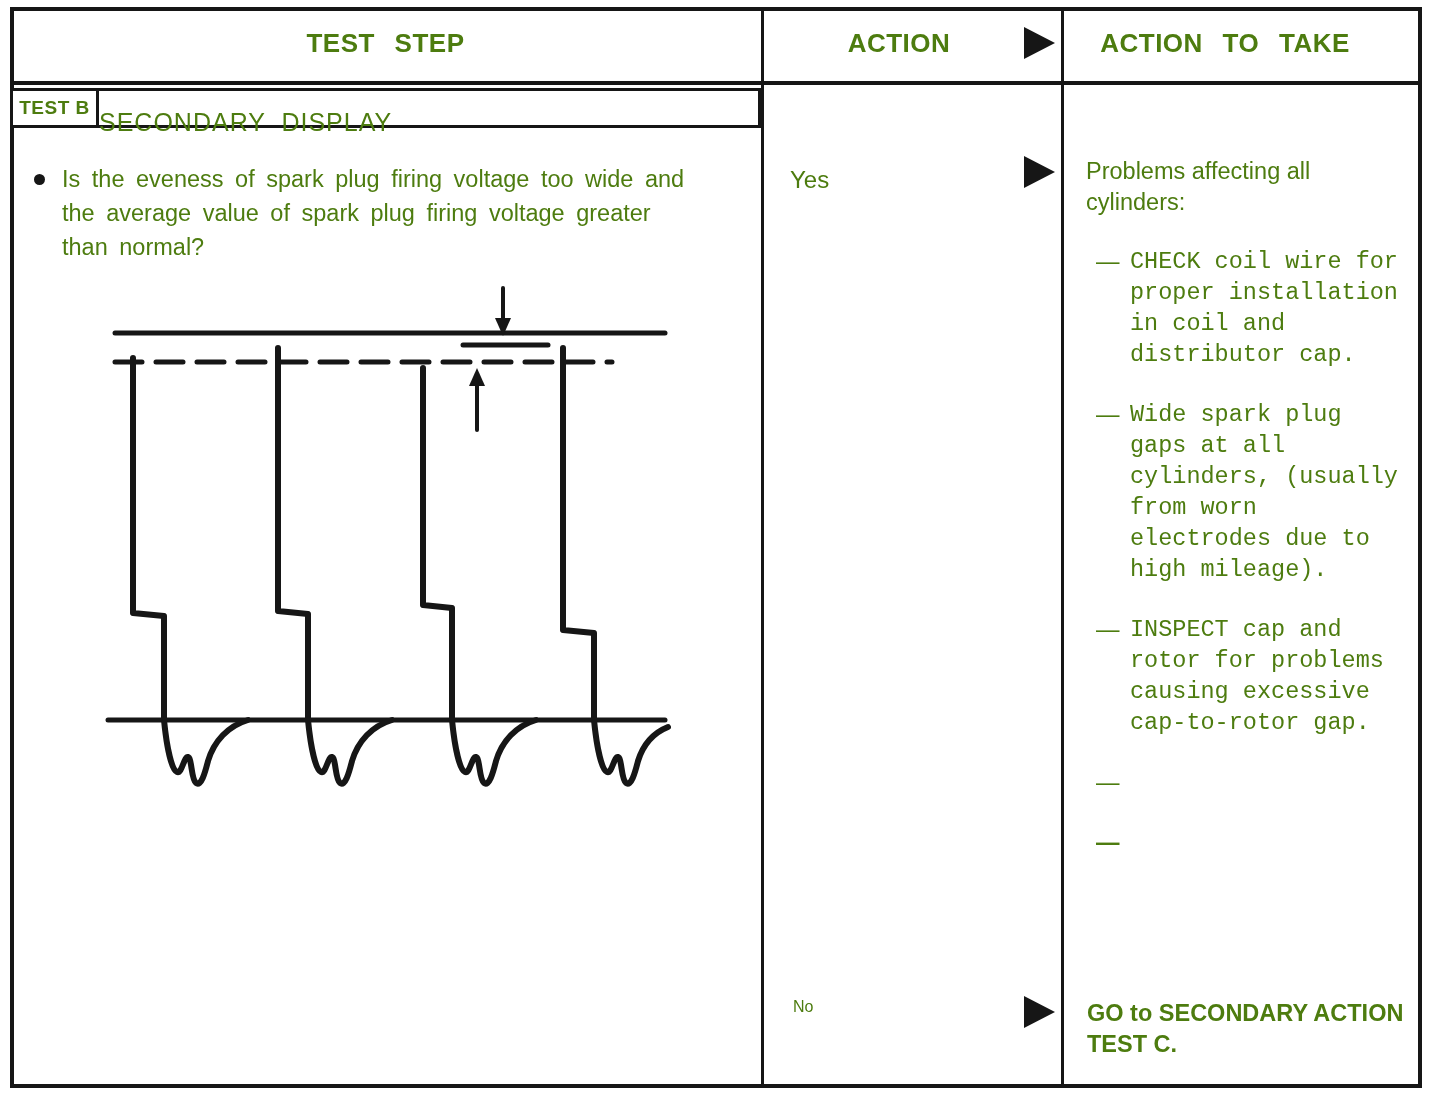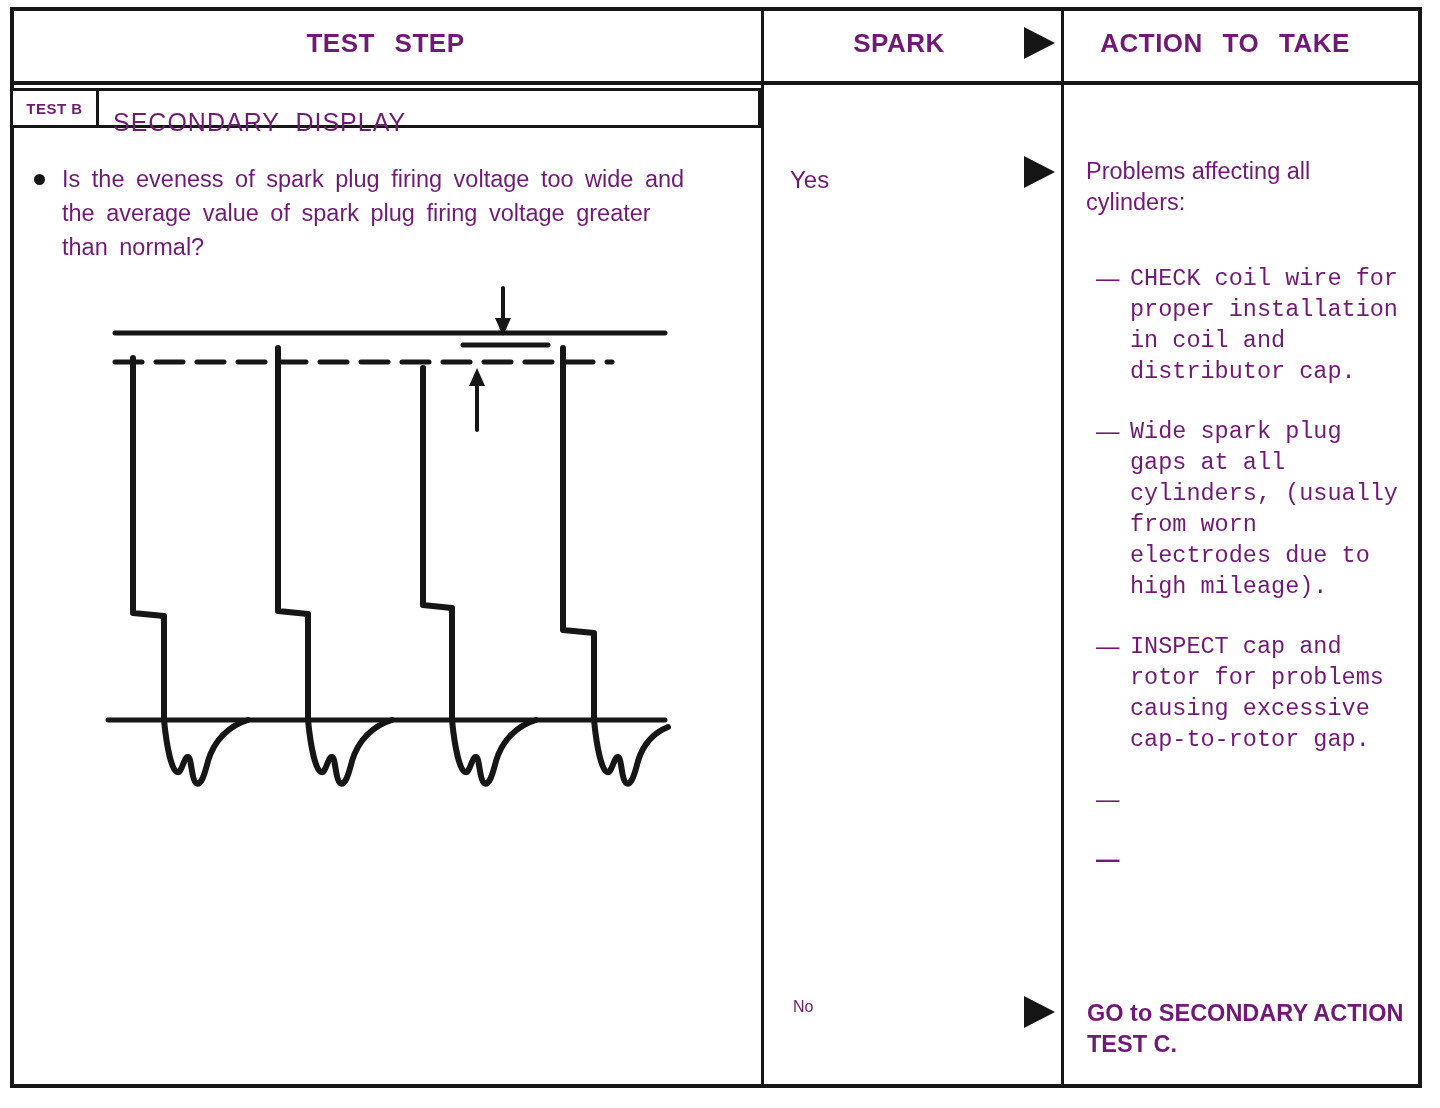--- a/index.html
+++ b/index.html
@@ -1,18 +1,18 @@
 <!DOCTYPE html>
 <html><head>
 <meta charset="utf-8">
 <style>
   html,body{margin:0;padding:0;background:#ffffff;}
   .page{
     position:relative;width:1440px;height:1108px;background:#ffffff;
-    font-family:"Liberation Sans","DejaVu Sans",sans-serif;color:#701a75;overflow:hidden;
+    font-family:"Liberation Sans","DejaVu Sans",sans-serif;color:#4d7c0f;overflow:hidden;
   }
   
   .outline{position:absolute;left:10px;top:7px;width:1412px;height:1081px;border:4px solid #161616;box-sizing:border-box;}
   .vline{position:absolute;top:7px;height:1081px;width:3px;background:#161616;}
   .v1{left:761px;}
   .v2{left:1061px;}
   .hline-header{position:absolute;left:10px;top:81px;width:1412px;height:4px;background:#161616;}
 
   
   .hdr{position:absolute;top:28px;font-weight:bold;font-size:26px;letter-spacing:.5px;word-spacing:12px;text-align:center;}
@@ -21,59 +21,59 @@
   .hdr-action{left:1046px;width:358px;}
 
   
   .tri{position:absolute;width:0;height:0;border-top:16px solid transparent;border-bottom:16px solid transparent;border-left:31px solid #161616;}
   .tri-header{left:1024px;top:27px;}
   .tri-yes{left:1024px;top:156px;}
   .tri-no{left:1024px;top:996px;}
 
   
   .testb-box{position:absolute;left:10px;top:88px;width:751px;height:40px;border:3px solid #161616;box-sizing:border-box;display:flex;align-items:stretch;background:#fff;}
-  .testb-label{width:86px;flex:none;border-right:3px solid #161616;display:flex;align-items:center;justify-content:center;font-weight:bold;font-size:15px;letter-spacing:.5px;box-sizing:border-box;}
-  .testb-title{display:flex;align-items:center;padding-left:14px;font-size:25px;letter-spacing:1px;word-spacing:8px;margin-top:28px;}
+  .testb-label{width:86px;flex:none;border-right:3px solid #161616;display:flex;align-items:center;justify-content:center;font-weight:bold;font-size:19px;letter-spacing:.5px;box-sizing:border-box;}
+  .testb-title{display:flex;align-items:center;padding-left:0;font-size:25px;letter-spacing:1px;word-spacing:8px;margin-top:28px;}
 
   
   .question{position:absolute;left:34px;top:162px;width:672px;display:flex;}
   .bullet-wrap{width:28px;flex:none;display:flex;justify-content:flex-start;}
   .bullet-dot{width:11px;height:11px;border-radius:50%;background:#161616;margin-top:12px;}
   .qtext{flex:1;font-size:23.5px;line-height:34px;word-spacing:5px;}
 
   
   .waveform{position:absolute;left:100px;top:278px;}
   .waveform line,.waveform path{stroke:#161616;fill:none;stroke-linecap:round;stroke-linejoin:round;}
   .waveform polygon{fill:#161616;stroke:none;}
 
   
   .result-yes{position:absolute;left:790px;top:166px;font-size:24px;}
   .result-no{position:absolute;left:793px;top:998px;font-size:16px;}
 
   
   .actions{position:absolute;left:1086px;top:156px;width:324px;font-size:23.5px;line-height:31px;}
-  .actions .intro{margin:0 0 45px 0;}
+  .actions .intro{margin:0 0 28px 0;}
   .item{display:flex;margin-bottom:29px;}
   .item .dash{width:44px;flex:none;padding-left:10px;box-sizing:border-box;}
   .item .txt{flex:1;font-family:Liberation Mono, monospace;}
   .item.bold{font-weight:bold;}
   .no-action{position:absolute;left:1087px;top:998px;width:334px;font-size:23.5px;line-height:31px;font-weight:bold;}
 </style>
 </head>
 <body>
 
 <div class="page">
 
   <div class="outline"></div>
   <div class="vline v1"></div>
   <div class="vline v2"></div>
   <div class="hline-header"></div>
 
   <div class="hdr hdr-test">TEST STEP</div>
-  <div class="hdr hdr-result">SPARK</div>
+  <div class="hdr hdr-result">ACTION</div>
   <div class="hdr hdr-action">ACTION TO TAKE</div>
   <div class="tri tri-header"></div>
 
   <div class="testb-box">
     <div class="testb-label">TEST B</div>
     <div class="testb-title">SECONDARY DISPLAY</div>
   </div>
 
   <div class="question">
     <span class="bullet-wrap">

